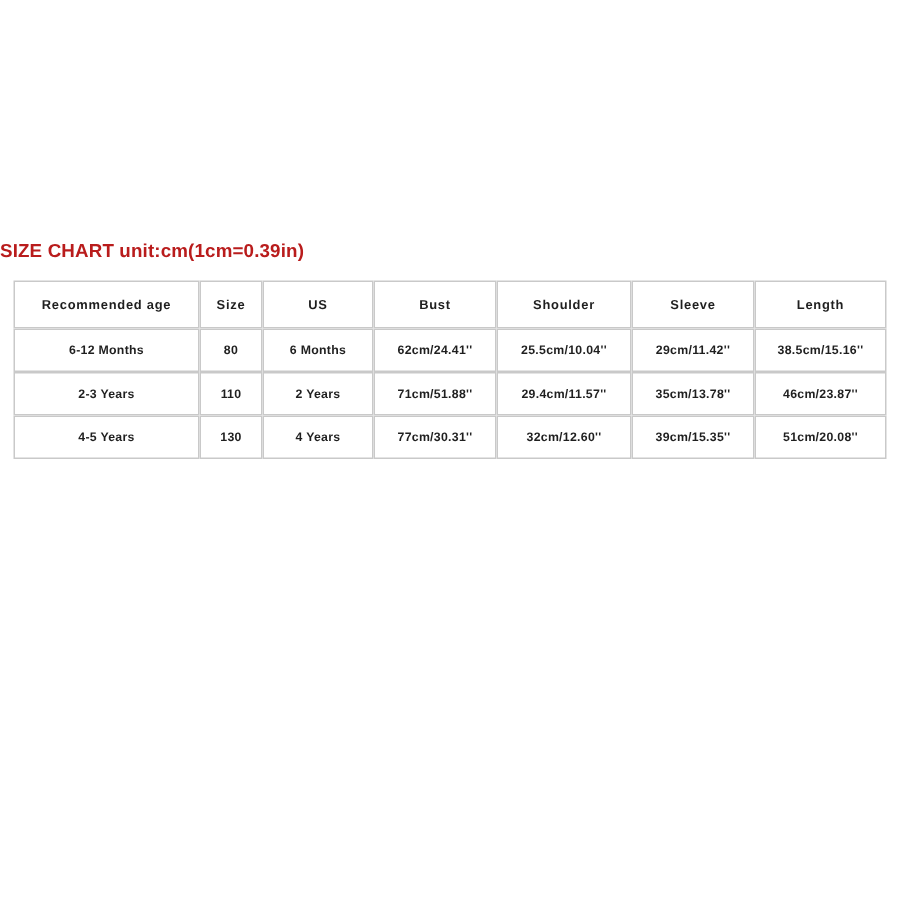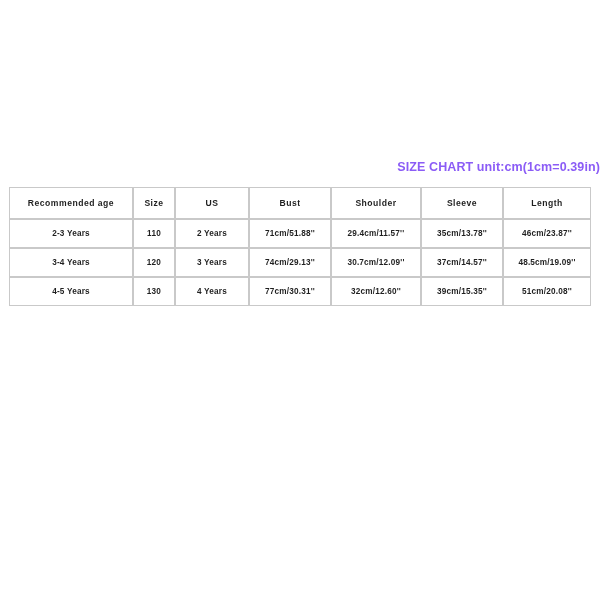--- a/index.html
+++ b/index.html
@@ -17,24 +17,24 @@
     position: relative;
     width: 600px;
     height: 600px;
     background: #ffffff;
   }
   .chart-title {
     position: absolute;
     top: 160px;
     left: 0;
     width: 600px;
-    text-align: right;
+    text-align: left;
     font-size: 12.5px;
     font-weight: bold;
-    color: #8b5cf6;
+    color: #b91c1c;
     letter-spacing: 0.1px;
   }
   .size-table-wrap {
     position: absolute;
     top: 187px;
     left: 9px;
     width: 538px;
   }
   table.size-table {
     width: 582px;
@@ -95,36 +95,36 @@
           <th>Size</th>
           <th>US</th>
           <th>Bust</th>
           <th>Shoulder</th>
           <th>Sleeve</th>
           <th>Length</th>
         </tr>
       </thead>
       <tbody>
         <tr>
+          <td>6-12 Months</td>
+          <td>80</td>
+          <td>6 Months</td>
+          <td>62cm/24.41''</td>
+          <td>25.5cm/10.04''</td>
+          <td>29cm/11.42''</td>
+          <td>38.5cm/15.16''</td>
+        </tr>
+        <tr>
           <td>2-3 Years</td>
           <td>110</td>
           <td>2 Years</td>
           <td>71cm/51.88''</td>
           <td>29.4cm/11.57''</td>
           <td>35cm/13.78''</td>
           <td>46cm/23.87''</td>
-        </tr>
-        <tr>
-          <td>3-4 Years</td>
-          <td>120</td>
-          <td>3 Years</td>
-          <td>74cm/29.13''</td>
-          <td>30.7cm/12.09''</td>
-          <td>37cm/14.57''</td>
-          <td>48.5cm/19.09''</td>
         </tr>
         <tr>
           <td>4-5 Years</td>
           <td>130</td>
           <td>4 Years</td>
           <td>77cm/30.31''</td>
           <td>32cm/12.60''</td>
           <td>39cm/15.35''</td>
           <td>51cm/20.08''</td>
         </tr>

